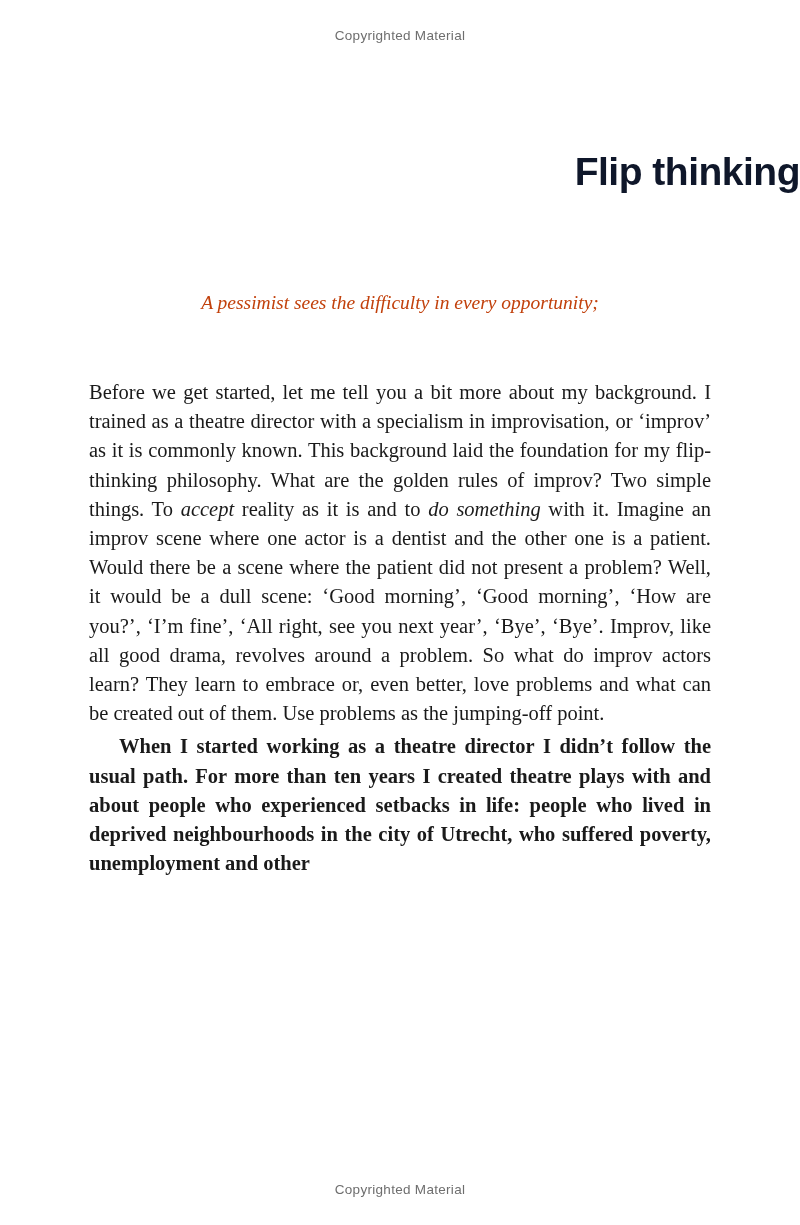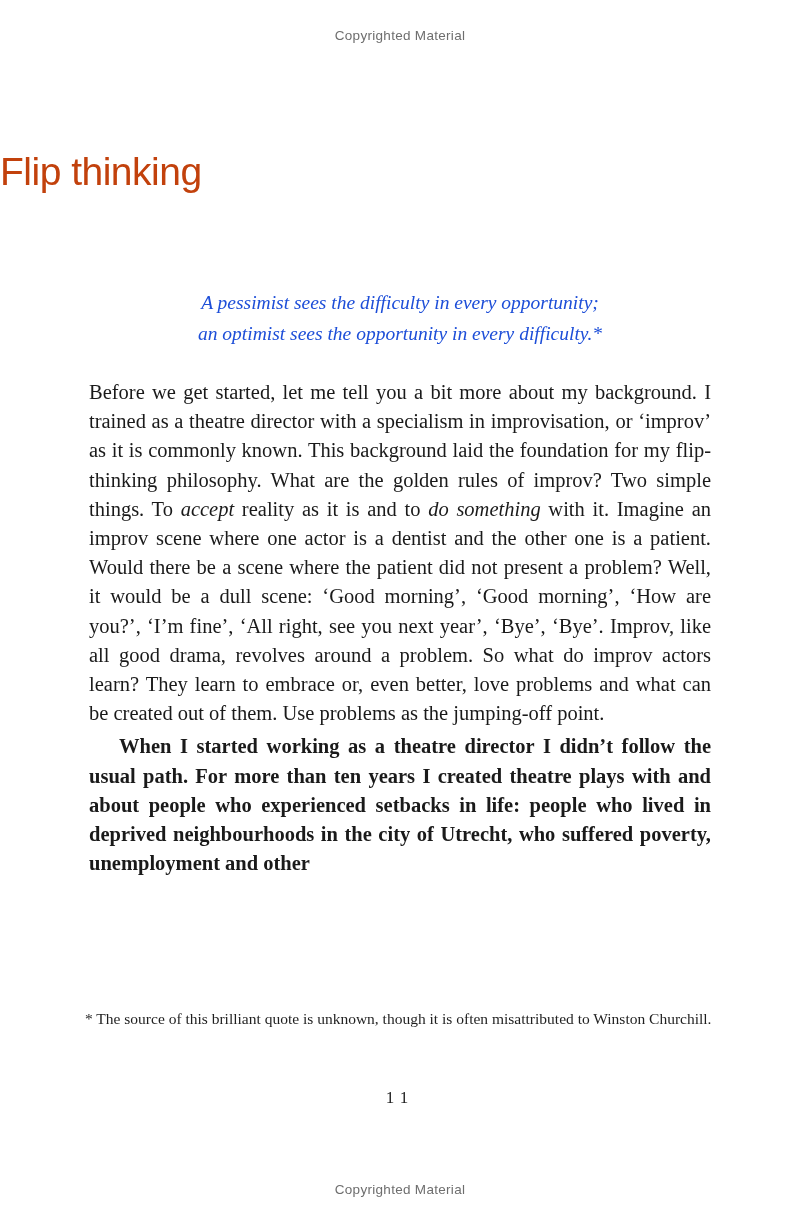--- a/index.html
+++ b/index.html
@@ -24,37 +24,37 @@
     letter-spacing: 0.3px;
     color: #6e6e6e;
   }
   .copyright.top { top: 28px; }
   .copyright.bottom { top: 1182px; }
   .chapter-title {
     position: absolute;
     top: 150px;
     left: 0;
     right: 0;
-    text-align: left;
+    text-align: right;
     font-family: "Liberation Sans", sans-serif;
-    font-weight: 400;
+    font-weight: 700;
     font-size: 39px;
     letter-spacing: -0.5px;
-    color: #c2410c;
+    color: #0f172a;
   }
   .epigraph {
     position: absolute;
     top: 287px;
     left: 100px;
     right: 100px;
     text-align: center;
     font-style: italic;
     font-size: 19.5px;
     line-height: 31px;
-    color: #1d4ed8;
+    color: #c2410c;
   }
   .body-text {
     position: absolute;
     top: 374px;
     left: 85px;
     width: 630px;
     font-size: 20.5px;
     line-height: 29.2px;
     text-align: justify;
     color: #1a1a1a;
@@ -87,27 +87,24 @@
 <body>
 
 <div class="page">
 
   <div class="copyright top">Copyrighted Material</div>
 
   <h1 class="chapter-title">Flip thinking</h1>
 
   <div class="epigraph">
     <div>A pessimist sees the difficulty in every opportunity;</div>
-    <div>an optimist sees the opportunity in every difficulty.*</div>
   </div>
 
   <div class="body-text">
     <p class="para first"><span>Before we get started, let me tell you a bit more about my background. I trained as a theatre director with a specialism in improvisation, or ‘improv’ as it is commonly known. This background laid the foundation for my flip-thinking philosophy. What are the golden rules of improv? Two simple things. To </span><em>accept</em><span> reality as it is and to </span><em>do something</em><span> with it. Imagine an improv scene where one actor is a dentist and the other one is a patient. Would there be a scene where the patient did not present a problem? Well, it would be a dull scene: ‘Good morning’, ‘Good morning’, ‘How are you?’, ‘I’m fine’, ‘All right, see you next year’, ‘Bye’, ‘Bye’. Improv, like all good drama, revolves around a problem. So what do improv actors learn? They learn to embrace or, even better, love problems and what can be created out of them. Use problems as the jumping-off point.</span></p>
     <p class="para indented">When I started working as a theatre director I didn’t follow the usual path. For more than ten years I created theatre plays with and about people who experienced setbacks in life: people who lived in deprived neighbourhoods in the city of Utrecht, who suffered poverty, unemployment and other</p>
   </div>
 
-  <div class="footnote">* The source of this brilliant quote is unknown, though it is often misattributed to Winston Churchill.</div>
 
-  <div class="page-number">11</div>
 
   <div class="copyright bottom">Copyrighted Material</div>
 
 </div>
 
 </body></html>

